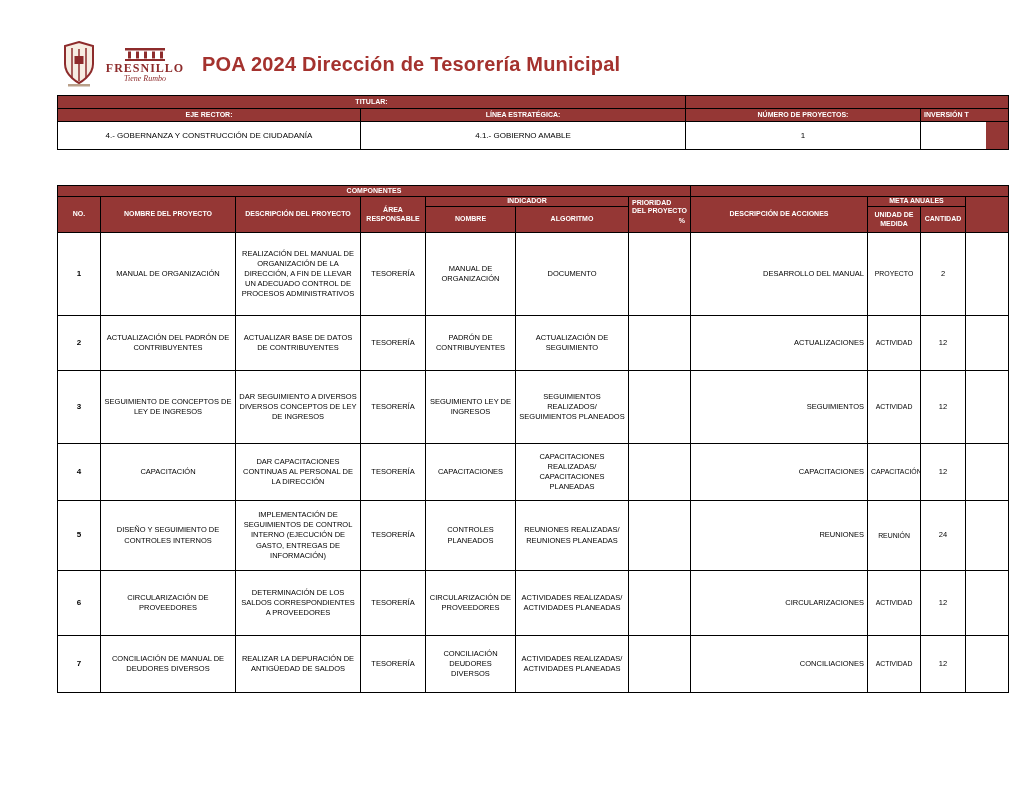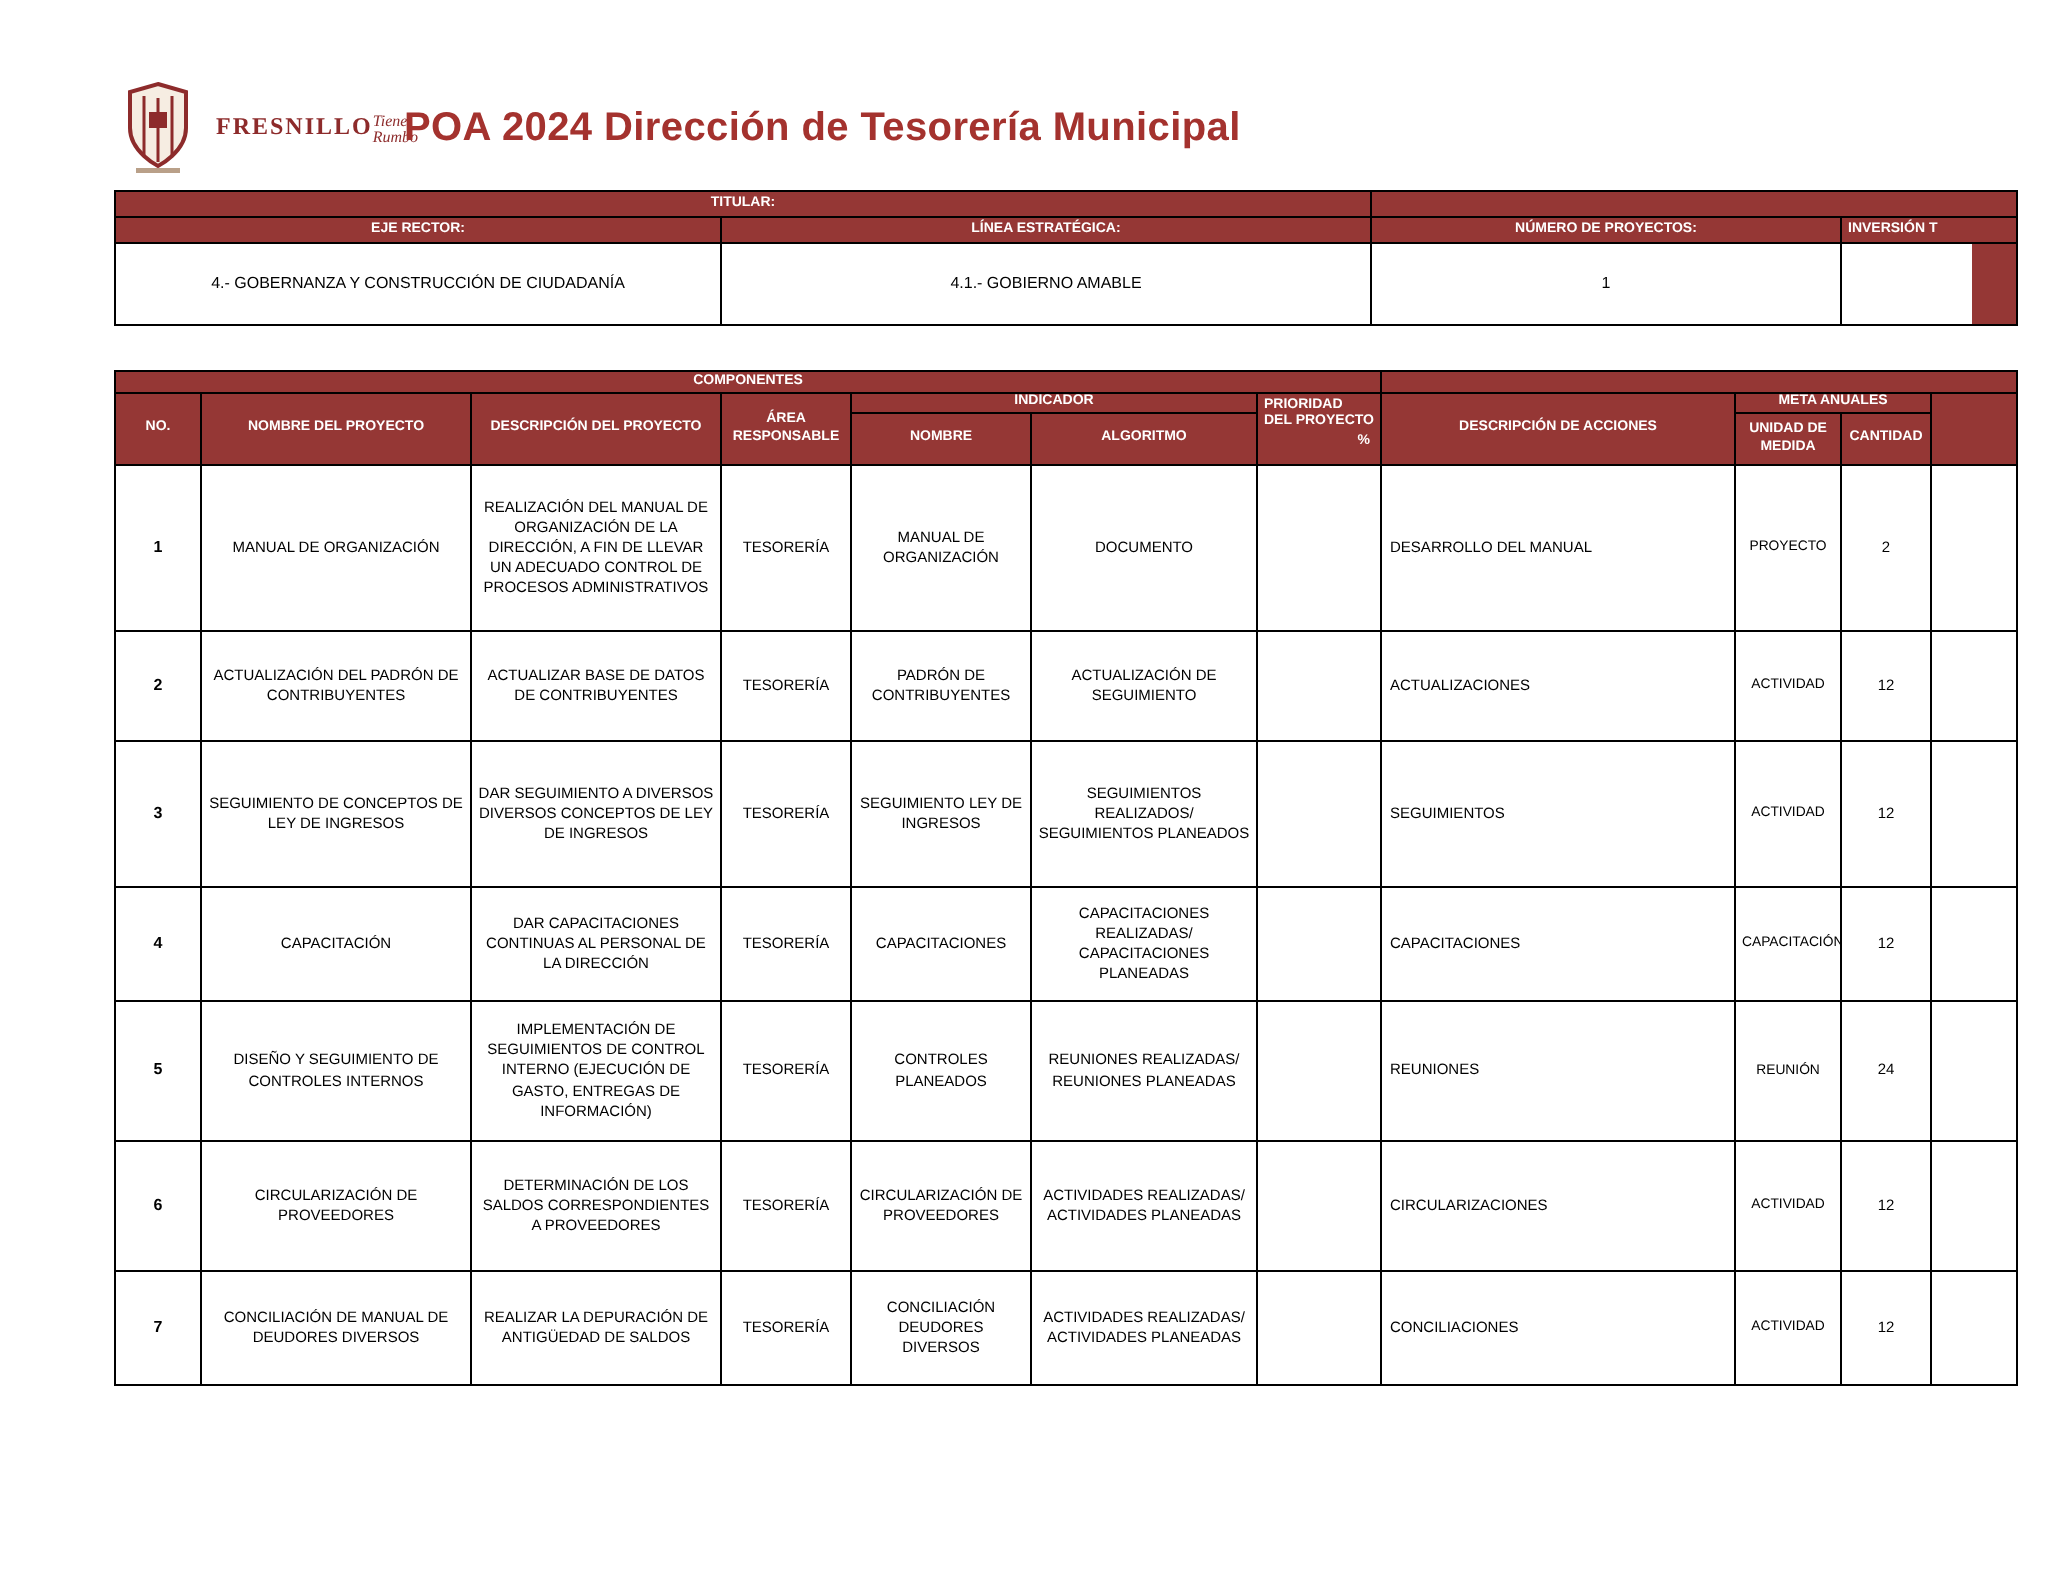--- a/index.html
+++ b/index.html
@@ -8,21 +8,21 @@
     width: 1024px; height: 791px;
     background: #ffffff;
     font-family: "Liberation Sans", sans-serif;
     color: #000;
   }
   .page { position: relative; width: 1024px; height: 791px; overflow: hidden; background: #fff; }
 
   
   .masthead { position: absolute; top: 40px; left: 62px; display: flex; align-items: center; gap: 12px; }
   .crest { width: 34px; height: 48px; }
-  .fres { display: flex; flex-direction: row; align-items: flex-start; width: 74px; line-height: 1; }
+  .fres { display: flex; flex-direction: column; align-items: center; width: 74px; line-height: 1; }
   .fres .brand {
     font-family: "Liberation Serif", serif;
     font-weight: bold; font-size: 12px; letter-spacing: 1px;
     color: #8d2b2b; margin-top: 1px;
   }
   .fres .tag {
     font-family: "Liberation Serif", serif;
     font-style: italic; font-size: 8px; color: #8d2b2b; margin-top: 1px;
   }
   .title {
@@ -46,21 +46,21 @@
   .val { font-size: 8px; text-align: center; vertical-align: middle; padding: 1px 3px; line-height: 1.4; background: #fff; }
   .obj .l1 { white-space: nowrap; overflow: hidden; }
   .inv { position: relative; padding: 0; }
   .inv-block { position: absolute; right: 0; top: 0; width: 22px; height: 100%; background: #953735; display: block; }
 
   .main td {
     font-size: 7.5px; text-align: center; vertical-align: middle;
     padding: 1px 3px; line-height: 1.35; background: #fff;
   }
   .main td.no { font-weight: bold; font-size: 8px; }
-  .main td.acciones { text-align: left; padding-left: 4px; }
+  .main td.acciones { text-align: right; padding-left: 4px; }
   .main td.unidad { font-size: 6.9px; }
 
   .prio-cell { vertical-align: top; text-align: left; padding: 2px 3px; }
   .prio-label { display: block; text-align: left; }
   .prio-pct { display: block; text-align: right; padding-right: 2px; margin-top: 2px; }
 </style>
 </head>
 <body>
 
 <div class="page">
@@ -101,21 +101,21 @@
       <tr style="height:13px">
         <th class="band" colspan="2">TITULAR:</th>
         <th class="band" colspan="2"></th>
       </tr>
       <tr style="height:13px">
         <th class="band">EJE RECTOR:</th>
         <th class="band">LÍNEA ESTRATÉGICA:</th>
         <th class="band">NÚMERO DE PROYECTOS:</th>
         <th class="band clip">INVERSIÓN T</th>
       </tr>
-      <tr style="height:41px">
+      <tr style="height:28px">
         <td class="val">4.- GOBERNANZA Y CONSTRUCCIÓN DE CIUDADANÍA</td>
         <td class="val">4.1.- GOBIERNO AMABLE</td>
         <td class="val">1</td>
         <td class="val inv">
           <span class="inv-block"></span>
         </td>
       </tr>
     </tbody>
   </table>
 

